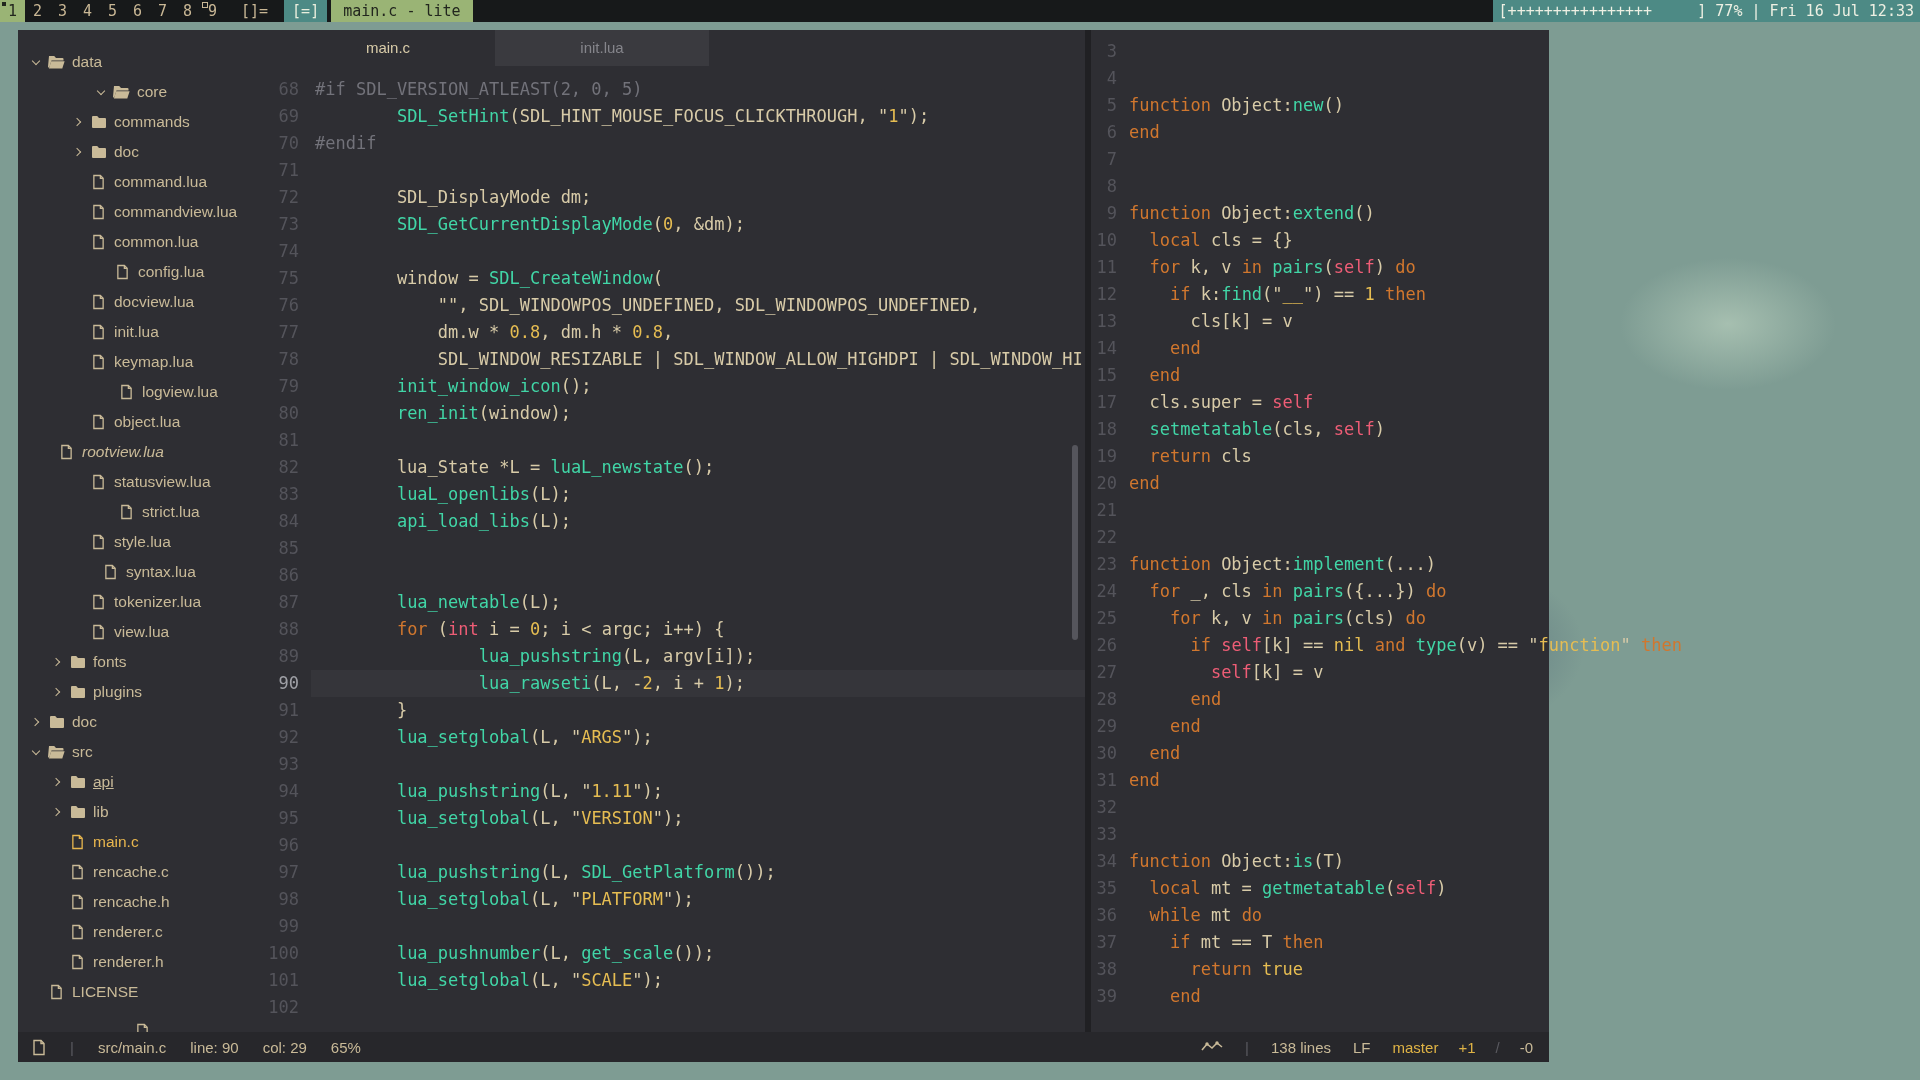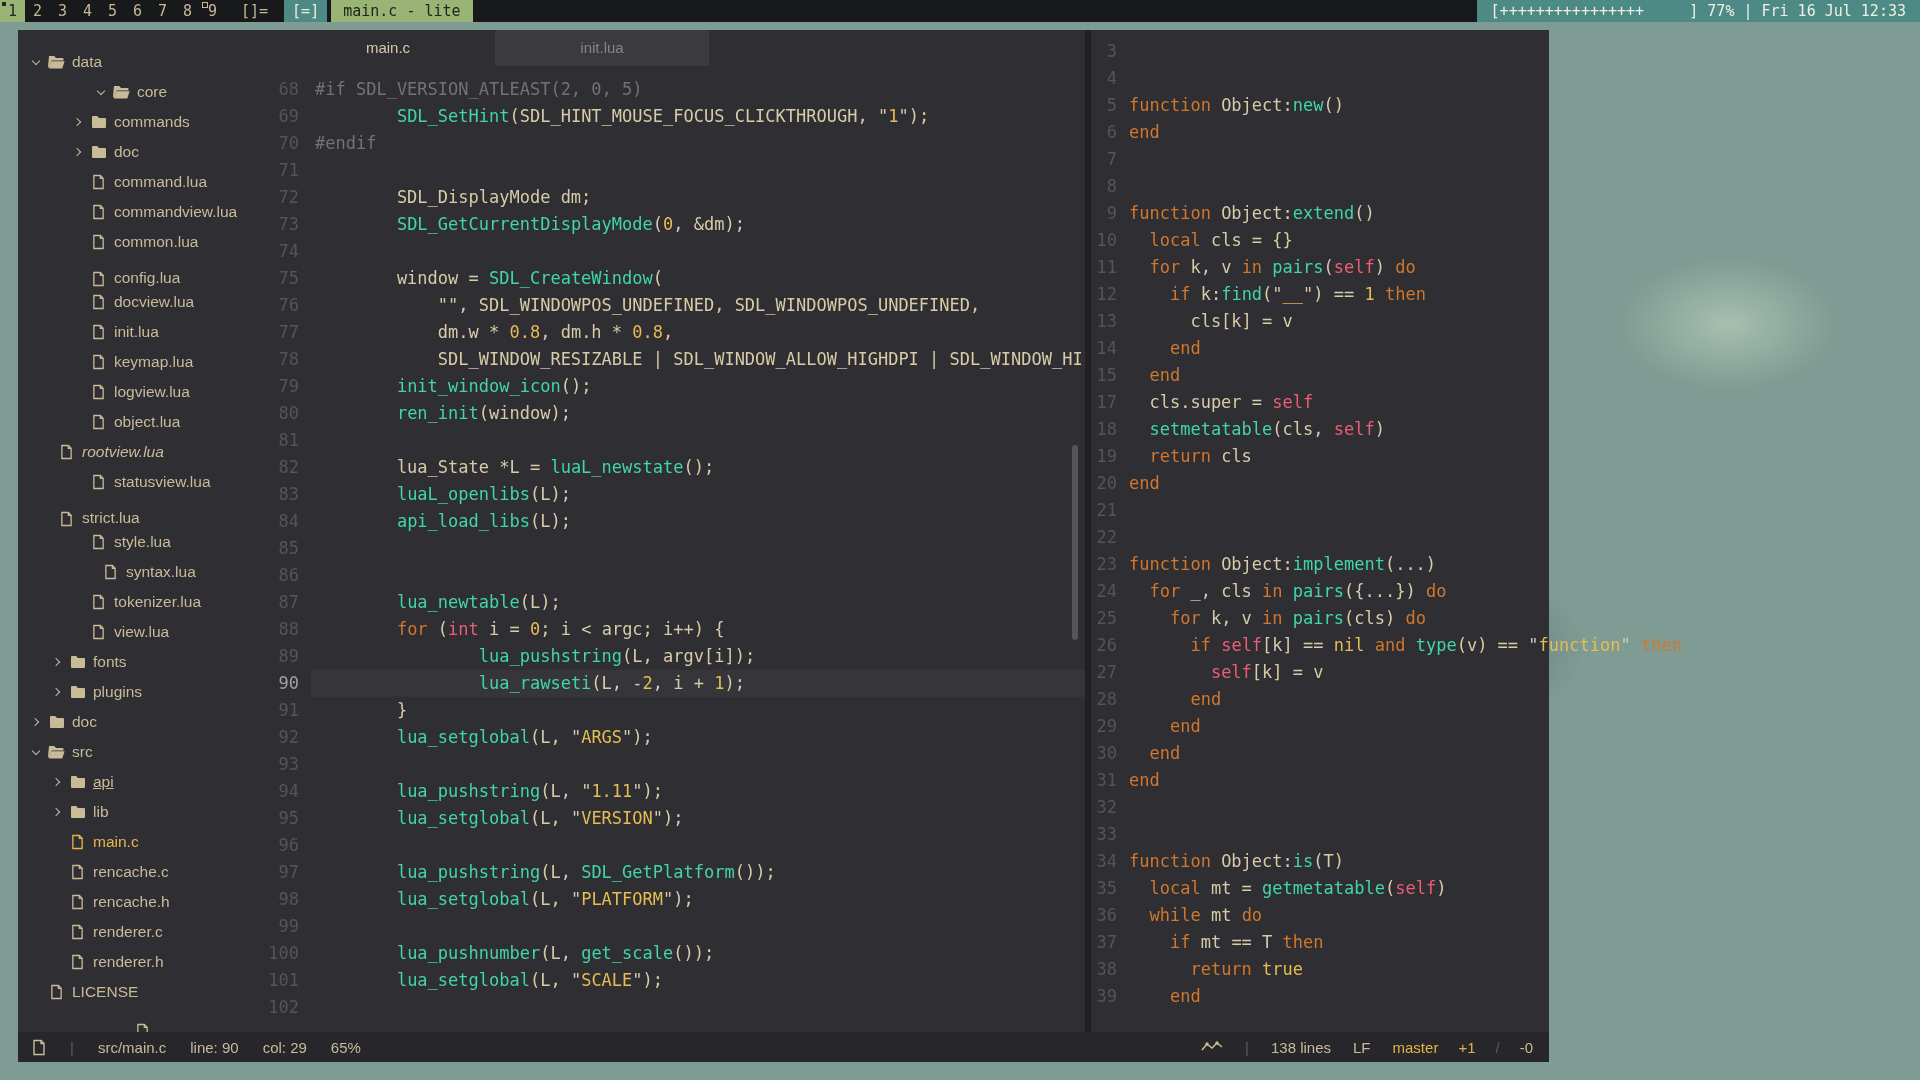--- a/index.html
+++ b/index.html
@@ -31,21 +31,21 @@
     color:var(--bar-fg);z-index:5;}
   .ws{width:25px;text-align:center;line-height:22px;position:relative;flex:none;}
   .ws.active{background:var(--green);color:#22261e;}
   .ind{position:absolute;top:2px;left:2px;width:4px;height:4px;}
   .ind.filled{background:#22261e;}
   .ind.hollow{border:1px solid var(--bar-fg);box-sizing:border-box;width:6px;height:6px;}
   .barseg{line-height:22px;padding:0 8px;white-space:pre;flex:none;}
   #layout-alt{margin-left:8px;}
   #layout-cur{background:var(--teal);color:#eaeedd;margin-left:8px;}
   #bar-title{background:var(--green);color:#22261e;margin-left:4px;padding:0 12px;}
-  #bar-status{margin-left:auto;background:var(--teal);color:#eef0e3;padding:0 14px;}
+  #bar-status{margin-left:auto;background:var(--teal);color:#eef0e3;padding:0 6px;}
   
   #window{position:absolute;left:18px;top:30px;width:1531px;height:1032px;background:var(--editor-bg);}
   
   #tree{position:absolute;left:0;top:0;width:225px;height:1002px;overflow:hidden;
     padding-top:17px;box-sizing:border-box;font-size:15.5px;color:var(--tree-fg);}
   .trow{height:30px;display:flex;align-items:center;gap:7px;cursor:default;}
   .trow.active{color:var(--active-file);}
   .chev{width:9px;height:9px;flex:none;position:relative;}
   .chev::after{content:"";position:absolute;width:5px;height:5px;
     border-right:1.6px solid currentColor;border-bottom:1.6px solid currentColor;}
@@ -168,21 +168,21 @@
       <div class="trow" style="padding-left: 56px;">
         <span class="chev none"></span>
         <span class="ticon">
           <svg width="13" height="16" viewBox="0 0 14 16">
             <path d="M2 1 h7 l3 3 v11 h-10 z" fill="none" stroke="currentColor" stroke-width="1.4"></path>
             <path d="M9 1 v3 h3" fill="none" stroke="currentColor" stroke-width="1.4"></path>
           </svg>
         </span>
         <span class="tlabel">common.lua</span>
       </div>
-      <div class="trow" style="padding-left: 56px; align-items: flex-end;">
+      <div class="trow" style="padding-left: 80px;">
         <span class="chev none"></span>
         <span class="ticon">
           <svg width="13" height="16" viewBox="0 0 14 16">
             <path d="M2 1 h7 l3 3 v11 h-10 z" fill="none" stroke="currentColor" stroke-width="1.4"></path>
             <path d="M9 1 v3 h3" fill="none" stroke="currentColor" stroke-width="1.4"></path>
           </svg>
         </span>
         <span class="tlabel">config.lua</span>
       </div>
       <div class="trow" style="padding-left: 56px;">
@@ -208,21 +208,21 @@
       <div class="trow" style="padding-left: 56px;">
         <span class="chev none"></span>
         <span class="ticon">
           <svg width="13" height="16" viewBox="0 0 14 16">
             <path d="M2 1 h7 l3 3 v11 h-10 z" fill="none" stroke="currentColor" stroke-width="1.4"></path>
             <path d="M9 1 v3 h3" fill="none" stroke="currentColor" stroke-width="1.4"></path>
           </svg>
         </span>
         <span class="tlabel">keymap.lua</span>
       </div>
-      <div class="trow" style="padding-left: 56px;">
+      <div class="trow" style="padding-left: 84px;">
         <span class="chev none"></span>
         <span class="ticon">
           <svg width="13" height="16" viewBox="0 0 14 16">
             <path d="M2 1 h7 l3 3 v11 h-10 z" fill="none" stroke="currentColor" stroke-width="1.4"></path>
             <path d="M9 1 v3 h3" fill="none" stroke="currentColor" stroke-width="1.4"></path>
           </svg>
         </span>
         <span class="tlabel">logview.lua</span>
       </div>
       <div class="trow" style="padding-left: 56px;">
@@ -248,21 +248,21 @@
       <div class="trow" style="padding-left: 56px;">
         <span class="chev none"></span>
         <span class="ticon">
           <svg width="13" height="16" viewBox="0 0 14 16">
             <path d="M2 1 h7 l3 3 v11 h-10 z" fill="none" stroke="currentColor" stroke-width="1.4"></path>
             <path d="M9 1 v3 h3" fill="none" stroke="currentColor" stroke-width="1.4"></path>
           </svg>
         </span>
         <span class="tlabel">statusview.lua</span>
       </div>
-      <div class="trow" style="padding-left: 24px; align-items: flex-end;">
+      <div class="trow" style="padding-left: 84px;">
         <span class="chev none"></span>
         <span class="ticon">
           <svg width="13" height="16" viewBox="0 0 14 16">
             <path d="M2 1 h7 l3 3 v11 h-10 z" fill="none" stroke="currentColor" stroke-width="1.4"></path>
             <path d="M9 1 v3 h3" fill="none" stroke="currentColor" stroke-width="1.4"></path>
           </svg>
         </span>
         <span class="tlabel">strict.lua</span>
       </div>
       <div class="trow" style="padding-left: 56px;">

